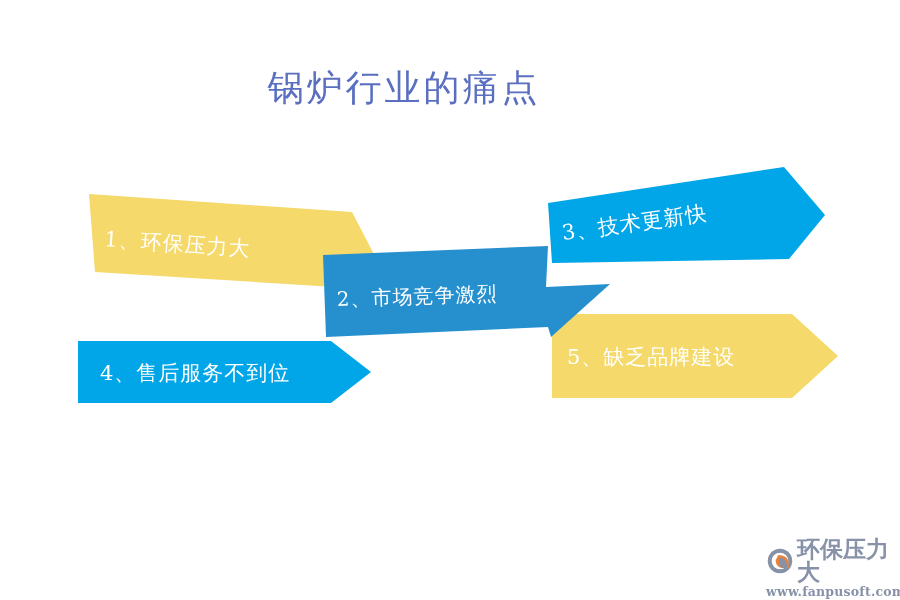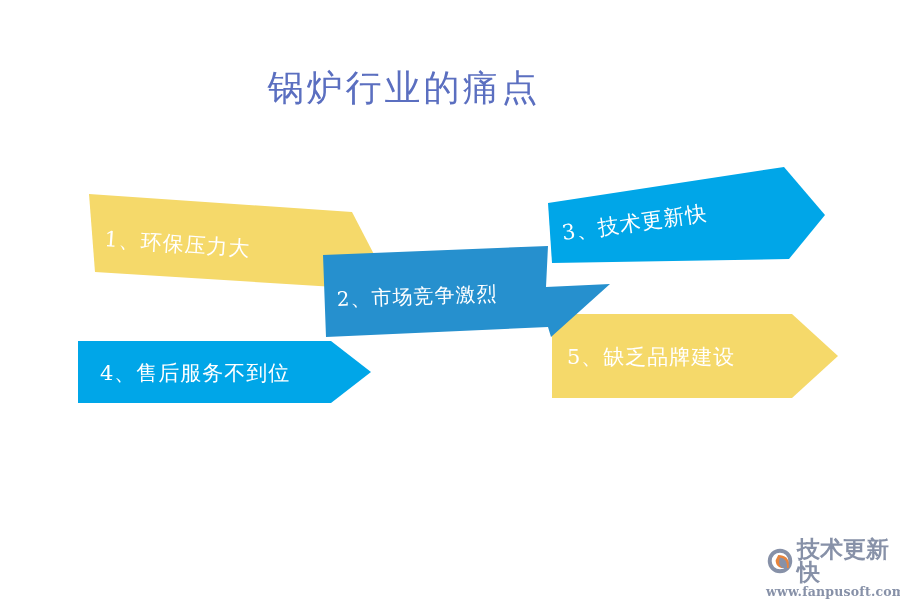--- a/index.html
+++ b/index.html
@@ -132,18 +132,18 @@
   </div>
 
   <div id="logo">
     <div id="logo-row">
       <svg id="logo-mark" viewBox="0 0 32 32">
         <path d="M16 2 A14 14 0 1 0 16 30 A14 14 0 1 0 16 2 Z
                  M16 6.5 A9.5 9.5 0 1 1 16 25.5 A9.5 9.5 0 1 1 16 6.5 Z" fill="#8791a8" fill-rule="evenodd"></path>
         <path d="M14 9 C22 9 26 13 26 19 L26 24 L20 24 C14 24 11 20 11 15 Z" fill="#e8843c"></path>
         <path d="M16 12 C22 13 24 17 24 22 L24 24 L19 24 C15 22 14 17 16 12 Z" fill="#8791a8"></path>
       </svg>
-      <span id="logo-word">技术更新快</span>
+      <span id="logo-word">环保压力大</span>
     </div>
     <div id="logo-url">www.fanpusoft.com</div>
   </div>
 
 </div>
 
 </body></html>

